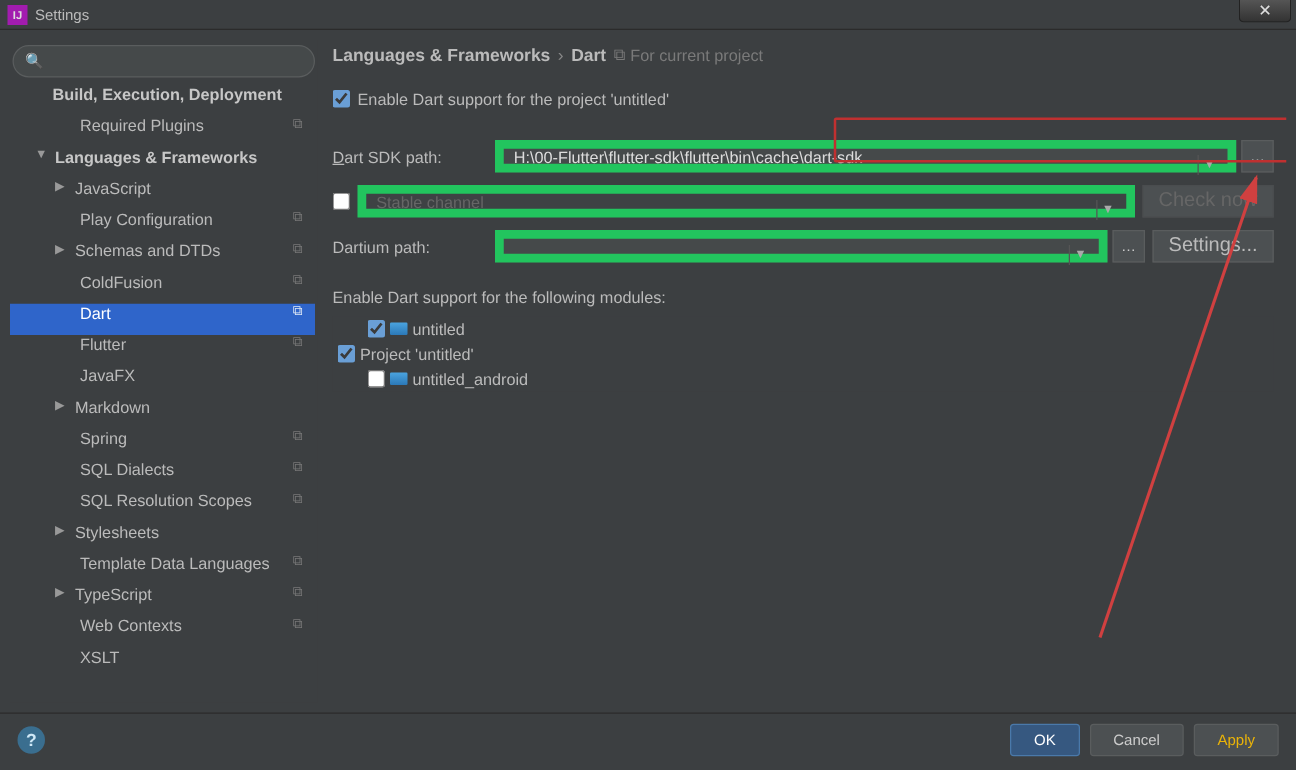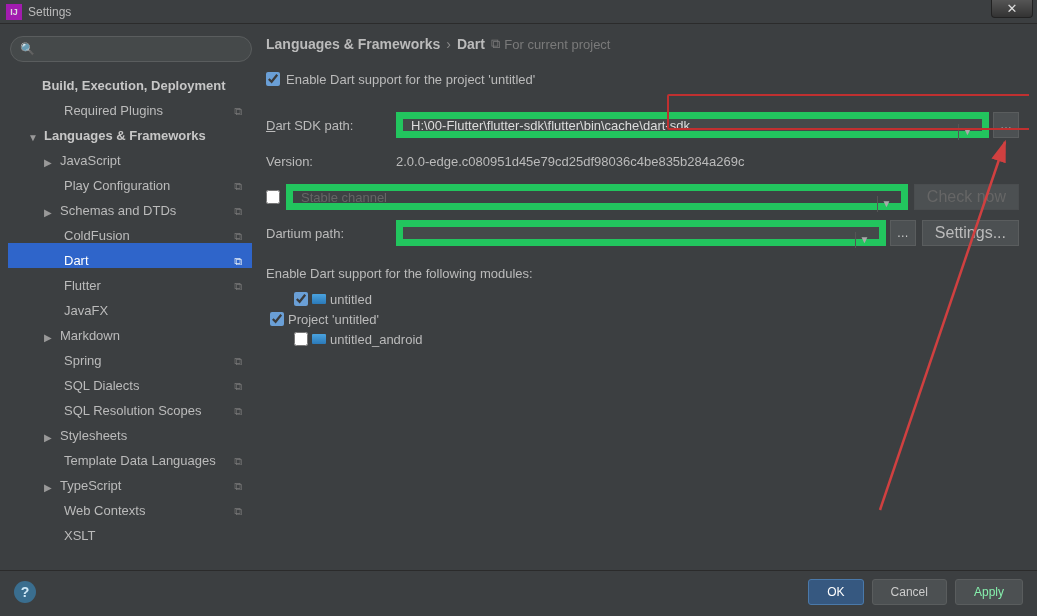--- a/index.html
+++ b/index.html
@@ -8,21 +8,21 @@
   .titlebar .app-icon { width: 16px; height: 16px; background: #a21caf; margin-right: 6px; display: flex; align-items: center; justify-content: center; font-size: 9px; font-weight: bold; color: #ddd; }
   .titlebar .title { color: #bbbbbb; font-size: 12px; }
   .titlebar .close-btn { position: absolute; right: 4px; top: 0; width: 42px; height: 18px; background: linear-gradient(#555,#333); border: 1px solid #222; border-top: none; border-radius: 0 0 4px 4px; display: flex; align-items: center; justify-content: center; color: #ddd; font-size: 13px; cursor: pointer; }
   .main { display: flex; height: 546px; padding: 8px; gap: 8px; }
   .sidebar { width: 246px; background: #3c3f41; display: flex; flex-direction: column; }
   .search-wrap { padding: 4px 2px 6px 2px; }
   .search-input { width: 100%; height: 26px; background: #45494a; border: 1px solid #5a5d5e; border-radius: 14px; padding: 0 10px 0 28px; color: #bbbbbb; font-size: 12px; outline: none; }
   .search-wrap { position: relative; }
   .search-icon { position: absolute; left: 12px; top: 10px; color: #888; font-size: 12px; }
   .tree { flex: 1; overflow-y: auto; padding-right: 2px; }
-  .tree-row { height: 25px; display: flex; align-items: flex-end; padding-left: 10px; color: #bbbbbb; cursor: pointer; position: relative; }
+  .tree-row { height: 25px; display: flex; align-items: flex-start; padding-left: 10px; color: #bbbbbb; cursor: pointer; position: relative; }
   .tree-row.head { font-weight: bold; color: #c7c7c7; }
   .tree-row .arrow { width: 12px; display: inline-block; font-size: 10px; color: #999; margin-right: 4px; }
   .tree-row .arrow.down::before { content: "▼"; }
   .tree-row .arrow.right::before { content: "▶"; }
   .tree-row.indent1 { padding-left: 36px; }
   .tree-row.indent2 { padding-left: 56px; }
   .tree-row.selected { background: #2f65ca; color: #ffffff; }
   .tree-row .copy-ic { position: absolute; right: 10px; color: #777; font-size: 11px; }
   .content { flex: 1; padding: 4px 10px 4px 4px; overflow: hidden; position: relative; }
   .breadcrumb { font-size: 14px; color: #bbb; margin-bottom: 14px; display: flex; align-items: center; gap: 6px; }
@@ -47,21 +47,21 @@
   .modules-label { margin: 20px 0 8px 0; color: #bbb; }
   .modules-tree { background: #3c3f41; }
   .mod-row { display: flex; align-items: center; height: 20px; padding-left: 4px; gap: 4px; font-size: 13px; color: #bbb; }
   .mod-row.indent { padding-left: 28px; }
   .mod-icon { width: 14px; height: 10px; background: linear-gradient(#4aa3df,#2b79b8); display: inline-block; border-radius: 1px; }
   .footer { height: 42px; border-top: 1px solid #2b2b2b; display: flex; align-items: center; padding: 0 14px; gap: 8px; }
   .footer .help { width: 22px; height: 22px; border-radius: 11px; background: #3a6e8f; color: #cfe8f7; display: flex; align-items: center; justify-content: center; font-weight: bold; font-size: 14px; cursor: pointer; }
   .footer .spacer { flex: 1; }
   .btn { height: 26px; padding: 0 18px; background: #4c5052; border: 1px solid #5a5d5e; color: #ccc; cursor: pointer; font-size: 12px; border-radius: 3px; }
   .btn.primary { background: #365880; border-color: #4a79aa; color: #fff; }
-  .btn.disabled { color: #86efac; }
+  .btn.disabled { color: #eab308; }
   svg.arrow-annot { position: absolute; left: 0; top: 0; width: 1037px; height: 616px; pointer-events: none; }
 </style>
 </head>
 <body>
 
 <div class="titlebar">
   <div class="app-icon">IJ</div>
   <div class="title">Settings</div>
   <div class="close-btn">✕</div>
 </div>
@@ -171,24 +171,20 @@
 
     <div class="form-row">
       <span class="form-label u"><span class="first">D</span><span>art SDK path:</span></span>
       <div class="combo">
         <span>H:\00-Flutter\flutter-sdk\flutter\bin\cache\dart-sdk</span>
         <span class="caret">▼</span>
       </div>
       <div class="browse-btn">…</div>
     </div>
 
-    <div class="form-row">
-      <span class="form-label">Version:</span>
-      <span class="version-val">2.0.0-edge.c080951d45e79cd25df98036c4be835b284a269c</span>
-    </div>
 
     <div class="form-row">
       <input type="checkbox" style="margin-right: 6px;">
       <div class="combo disabled" style="flex:1;">
         <span>Stable channel</span>
         <span class="caret">▼</span>
       </div>
       <button class="side-btn disabled">Check now</button>
     </div>
 

